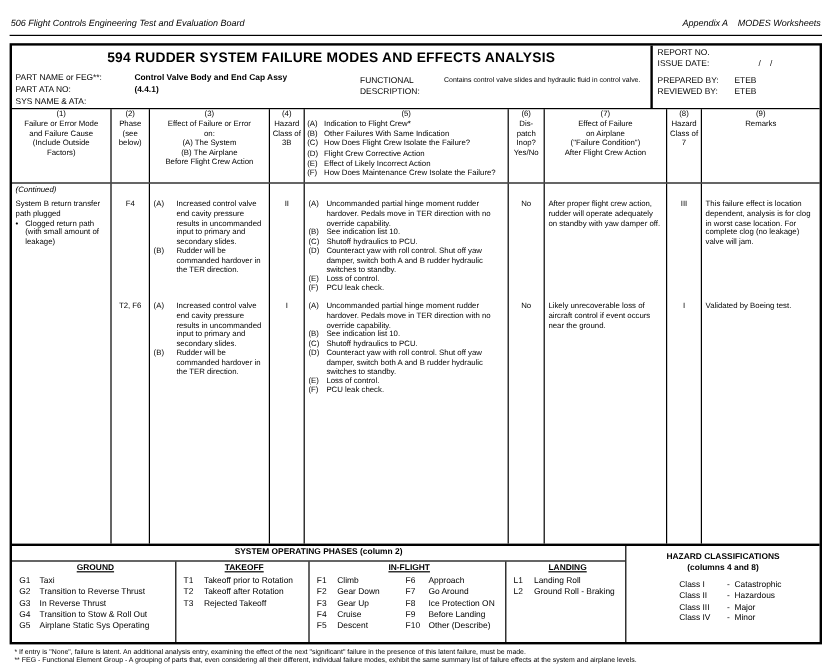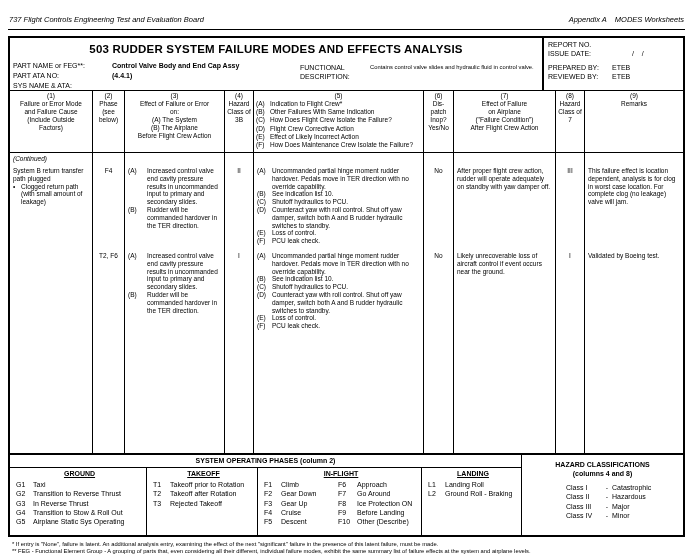--- a/index.html
+++ b/index.html
@@ -90,30 +90,30 @@
   .hi .sep{flex:0 0 10px;text-align:center;}
   .hi .txt{flex:1;}
 
   
   .footnotes{position:absolute;top:541px;left:12px;right:5px;font-size:5.8px;line-height:7.3px;}
 </style>
 </head>
 <body>
 
 <div class="page-header">
-  <span>737 Flight Controls Engineering Test and Evaluation Board</span>
+  <span>506 Flight Controls Engineering Test and Evaluation Board</span>
   <span class="rt">Appendix A    MODES Worksheets</span>
 </div>
 <div class="top-rule"></div>
 
 <div class="sheet">
 
   <div class="title-block">
     <div class="tb-left">
-      <div class="doc-title">503 RUDDER SYSTEM FAILURE MODES AND EFFECTS ANALYSIS</div>
+      <div class="doc-title">594 RUDDER SYSTEM FAILURE MODES AND EFFECTS ANALYSIS</div>
       <div class="tb-field f-pnl">PART NAME or FEG**:</div>
       <div class="tb-field f-pnv">Control Valve Body and End Cap Assy</div>
       <div class="tb-field f-pal">PART ATA NO:</div>
       <div class="tb-field f-pav">(4.4.1)</div>
       <div class="tb-field f-snl">SYS NAME &amp; ATA:</div>
       <div class="tb-field f-fdl">FUNCTIONAL
 DESCRIPTION:</div>
       <div class="tb-field f-fdv">Contains control valve slides and hydraulic fluid in control valve.</div>
     </div>
     <div class="report-box">

